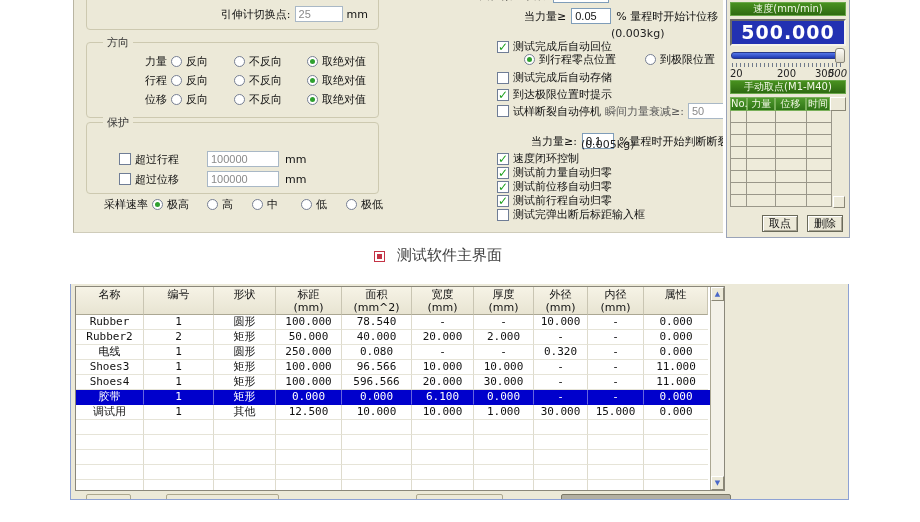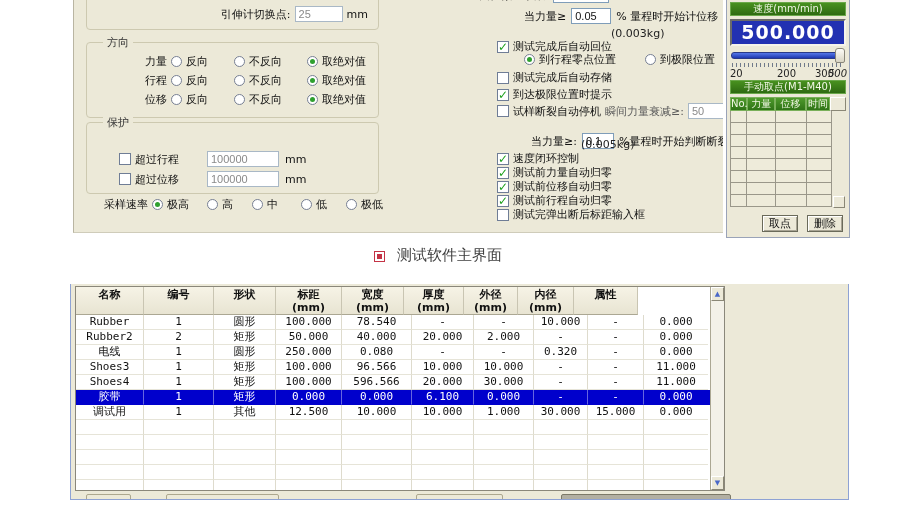--- a/index.html
+++ b/index.html
@@ -71,21 +71,21 @@
     linear-gradient(180deg,#4a5568 0 3px, transparent 3px),
     linear-gradient(90deg,#c8b838 0 3px, transparent 3px),
     repeating-linear-gradient(180deg,#f6f5ea 0 3px,#aab0be 3px 4px); }
   .title-text { color:#fff; font-weight:bold; font-size:13px; text-shadow:1px 1px 1px #33509a; }
   .close-btn { margin-left:auto; width:19px; height:17px; background:linear-gradient(180deg,#efa28c,#cf5030 55%,#b83a20);
     border:1px solid #fff; border-radius:3px; color:#fff; font-size:12px; font-weight:bold; text-align:center; line-height:15px; }
   .win-body { position:relative; height:216px; background:#ece9d8; border:1px solid #8ea2d4; border-top:none; overflow:hidden; }
 
   .mat-table { position:absolute; left:4px; top:2px; width:650px; height:205px; background:#fff;
     border:1px solid #8a877a; overflow:hidden; }
-  .mhead-row { display:flex; height:28px;font-weight:bold; }
+  .mhead-row { display:flex; height:28px; }
   .mcell { border-right:1px solid #dedbcd; overflow:hidden; text-align:center; }
   .mhead-row .mcell { background:linear-gradient(180deg,#f6f3e6,#e8e4d2); border-right:1px solid #c9c5b2;
     border-bottom:1px solid #aba793; font-size:11px; line-height:13px; padding-top:1px; }
   .col0{width:68px;} .col1{width:70px;} .col2{width:62px;} .col3{width:66px;} .col4{width:70px;}
   .col5{width:62px;} .col6{width:60px;} .col7{width:54px;} .col8{width:56px;} .col9{width:64px; border-right:none;}
   .mrow { display:flex; height:15px; font-family:"DejaVu Sans Mono","Liberation Mono",monospace; font-size:11px; }
   .mrow .mcell { border-bottom:1px solid #e6e4d8; line-height:14px; }
   .mrow.sel { background:#0000cc; color:#fff; }
   .mrow.sel .mcell { border-bottom-color:#0000cc; border-right-color:rgba(255,255,255,.4); }
   .vscroll { position:absolute; right:0; top:0; bottom:0; width:14px; background:#f3f1e8;
@@ -339,20 +339,24 @@
               <div></div>
             </div>
             <div class="mcell col2">
               <div>形状</div>
               <div></div>
             </div>
             <div class="mcell col3">
               <div>标距</div>
               <div>(mm)</div>
             </div>
+            <div class="mcell col4">
+              <div>面积</div>
+              <div>(mm^2)</div>
+            </div>
             <div class="mcell col5">
               <div>宽度</div>
               <div>(mm)</div>
             </div>
             <div class="mcell col6">
               <div>厚度</div>
               <div>(mm)</div>
             </div>
             <div class="mcell col7">
               <div>外径</div>

